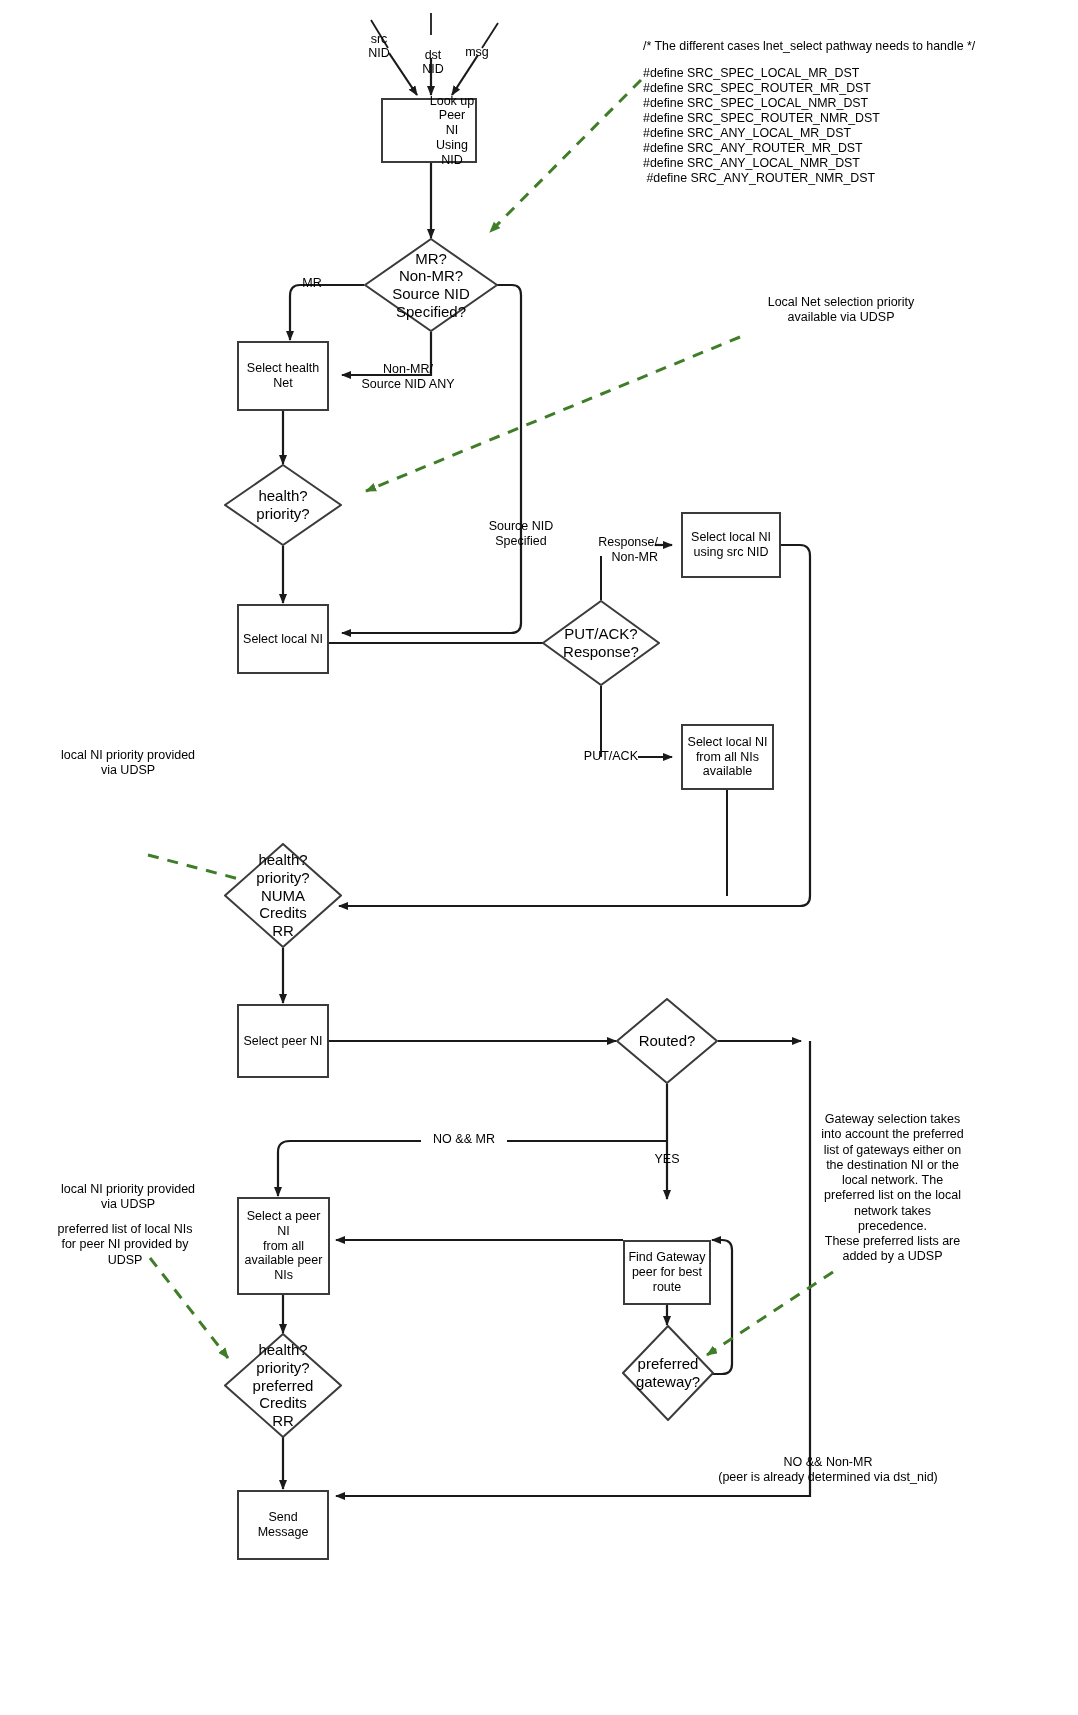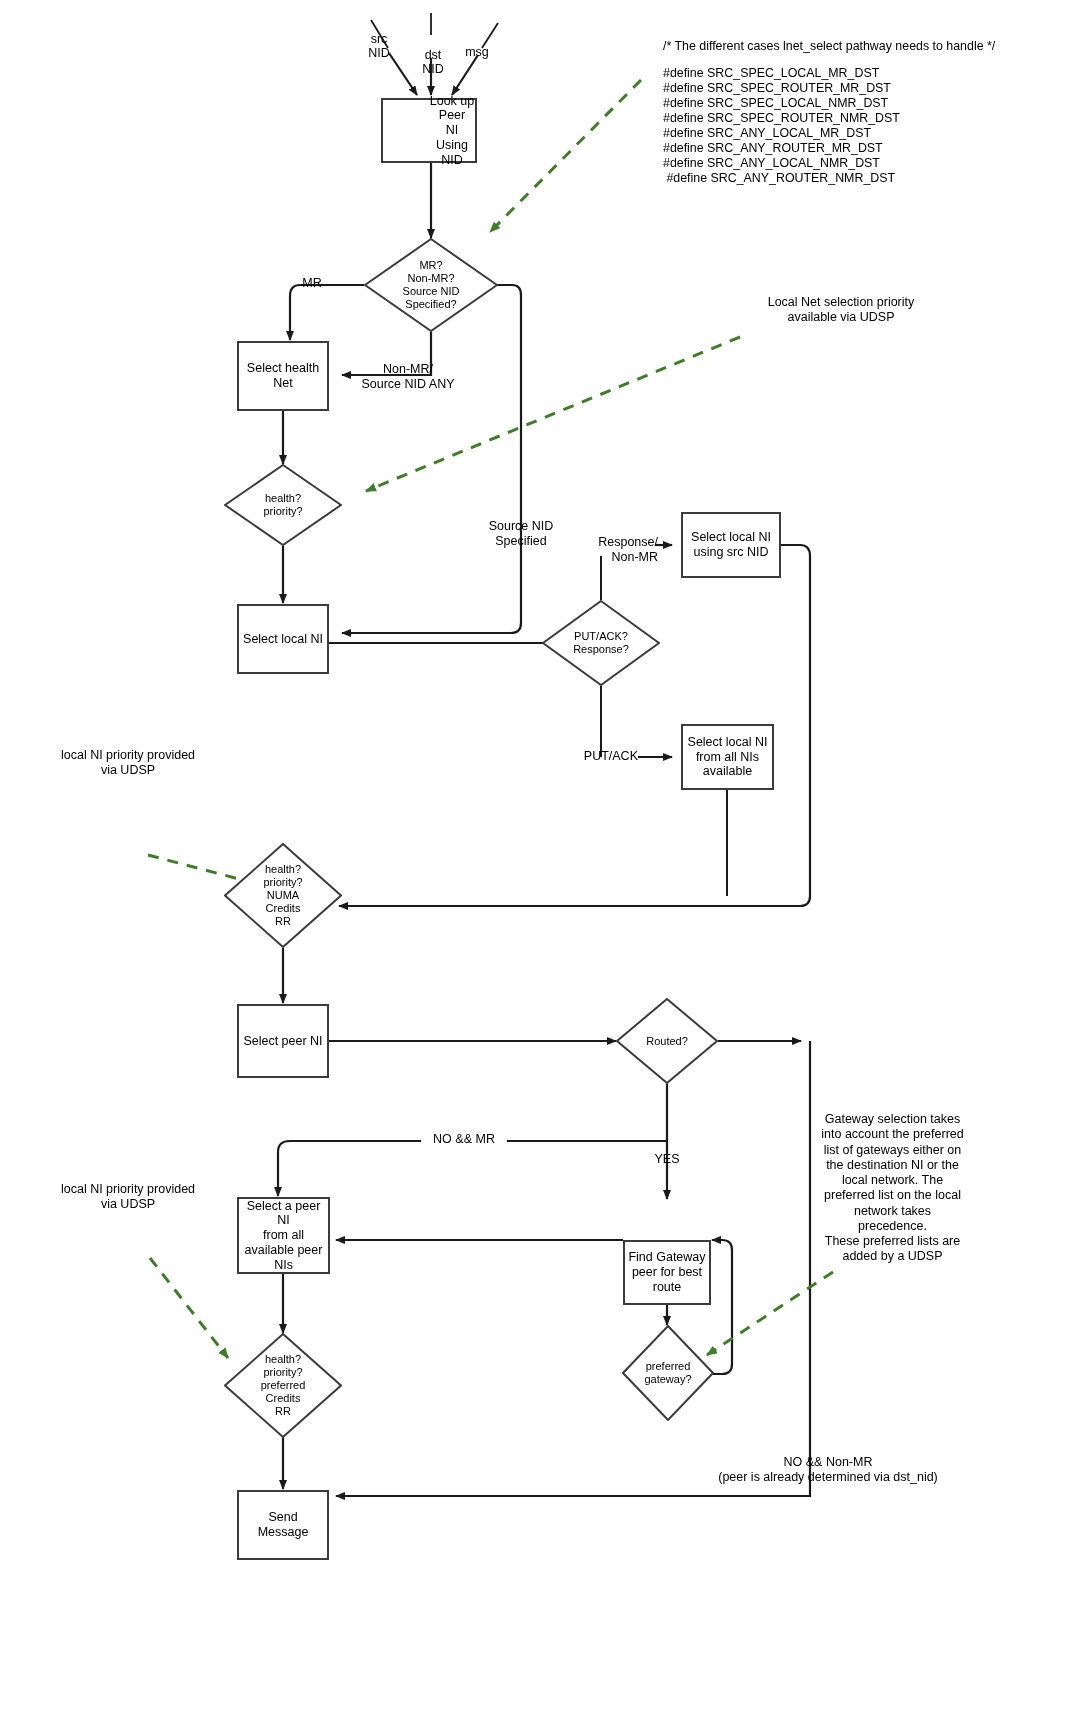--- a/index.html
+++ b/index.html
@@ -51,21 +51,21 @@
   }
   .diamond-label {
     position: absolute;
     left: 0; top: 0;
     width: 100%;
     height: 100%;
     display: flex;
     align-items: center;
     justify-content: center;
     text-align: center;
-    font-size: 11px;
+    font-size: 15px;
     line-height: 1.18;
     white-space: pre-line;
   }
   .edge-label {
     position: absolute;
     font-size: 12.5px;
     line-height: 1.18;
     text-align: center;
     white-space: pre-line;
     background: transparent;
@@ -76,21 +76,20 @@
     line-height: 1.22;
     white-space: pre-line;
   }
   .note.center-align { text-align: center; }
   .code-note {
     position: absolute;
     font-size: 12.4px;
     line-height: 1.30;
     white-space: pre;
     text-align: center;
-    margin-left: 20px;
   }
   .io-label {
     position: absolute;
     font-size: 12.5px;
     line-height: 1.15;
     text-align: center;
     white-space: pre-line;
   }
 </style>
 </head>
@@ -243,21 +242,21 @@
 
   <div class="node box" style="left:237px; top:1004px; width:92px; height:74px;">Select  peer NI</div>
 
   <div class="diamond-wrap" style="left:616px; top:998px; width:102px; height:86px;">
     <svg class="diamond-shape" viewBox="0 0 102 86" preserveAspectRatio="none">
       <polygon points="51,1 101,43 51,85 1,43" fill="#ffffff" stroke="#3b3b3b" stroke-width="2"></polygon>
     </svg>
     <div class="diamond-label">Routed?</div>
   </div>
 
-  <div class="node box" style="left:237px; top:1197px; width:93px; height:77px;">Select a peer
+  <div class="node box" style="left:237px; top:1197px; width:93px; height:98px;">Select a peer
 NI
 from all
 available peer
 NIs</div>
 
   <div class="node box" style="left:623px; top:1200px; width:88px; height:65px;margin-top:40px;">Find  Gateway
 peer for best
 route</div>
 
   <div class="diamond-wrap" style="left:224px; top:1333px; width:118px; height:105px;">
@@ -304,20 +303,23 @@
 
   <div class="note center-align" style="left:741px; top:295px; width:200px;">Local Net selection priority
 available via UDSP</div>
 
   <div class="note center-align" style="left:38px; top:748px; width:180px;">local NI priority provided
 via UDSP</div>
 
   <div class="note center-align" style="left:38px; top:1182px; width:180px;">local NI priority provided
 via UDSP</div>
 
+  <div class="note center-align" style="left:30px; top:1222px; width:190px;">preferred list of local NIs
+for peer NI provided by
+UDSP</div>
 
   <div class="note center-align" style="left:820px; top:1112px; width:145px;">Gateway selection takes
 into account the preferred
 list of gateways either on
 the destination NI or the
 local network. The
 preferred list on the local
 network takes precedence.
 These preferred lists are
 added by a UDSP</div>

